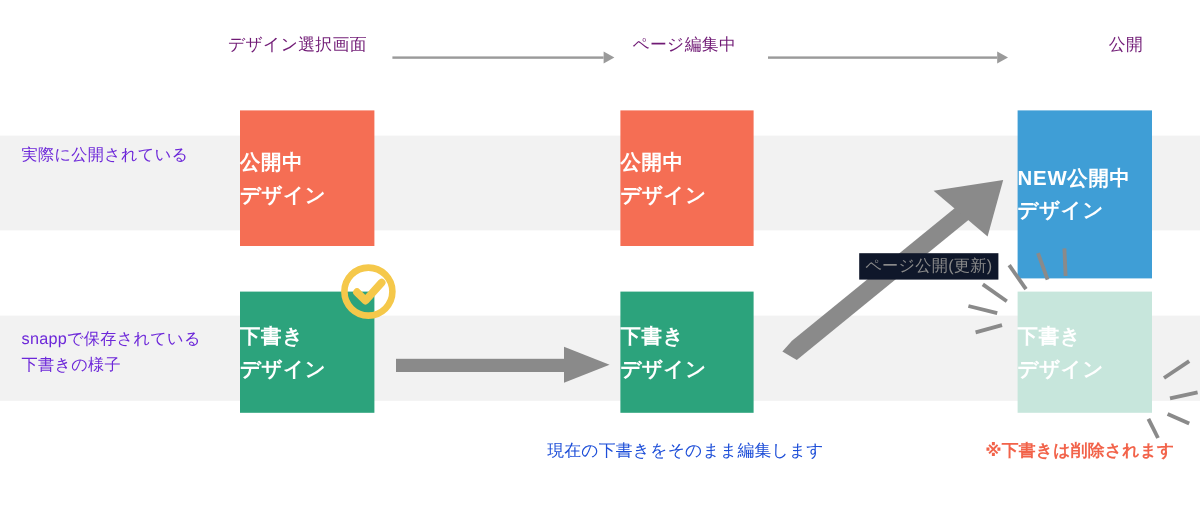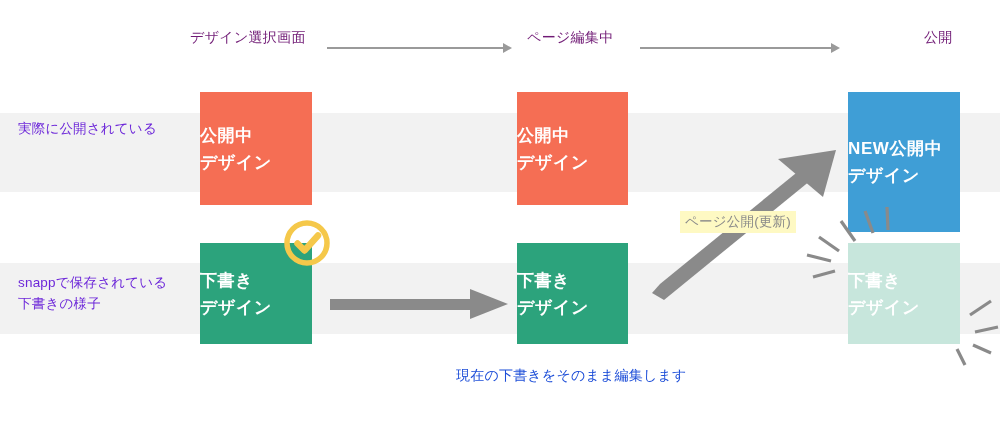--- a/index.html
+++ b/index.html
@@ -152,26 +152,26 @@
     position: absolute;
     left: 640px;
     top: 145px;
     width: 200px;
     height: 155px;
   }
 
   
   #diag-label {
     position: absolute;
-    left: 680px;
+    left: 716px;
     top: 211px;
     color: #8a8a8a;
     font-size: 13.5px;
     letter-spacing: 0.2px;
-    background: #fef9c3;
+    background: #0f172a;
     padding: 2px 5px;
     white-space: nowrap;
   }
 
   
   #burst {
     position: absolute;
     left: 805px;
     top: 205px;
     width: 195px;
@@ -275,14 +275,15 @@
       <line x1="82" y1="2" x2="83" y2="25"></line>
 
       <line x1="186" y1="96" x2="165" y2="110"></line>
       <line x1="193" y1="122" x2="170" y2="127"></line>
       <line x1="186" y1="148" x2="168" y2="140"></line>
       <line x1="160" y1="160" x2="152" y2="144"></line>
     </g>
   </svg>
 
   <div class="caption" id="caption-edit">現在の下書きをそのまま編集します</div>
+  <div class="caption" id="caption-delete">※下書きは削除されます</div>
 
 </div>
 
 </body></html>

